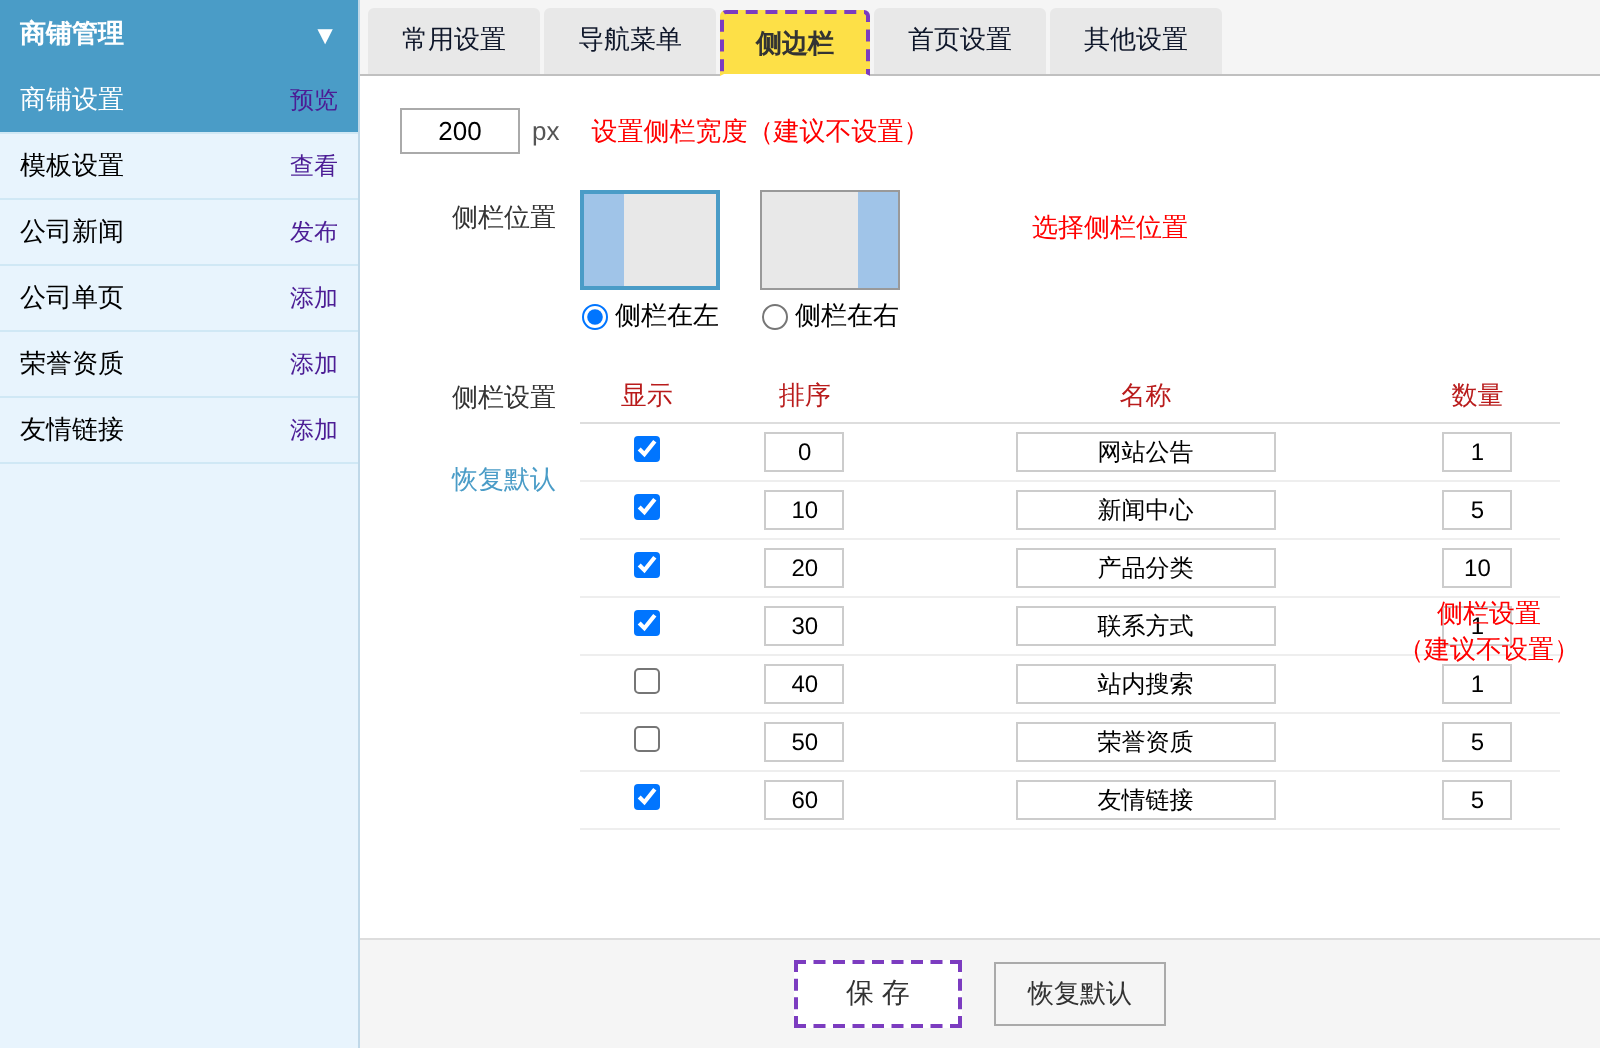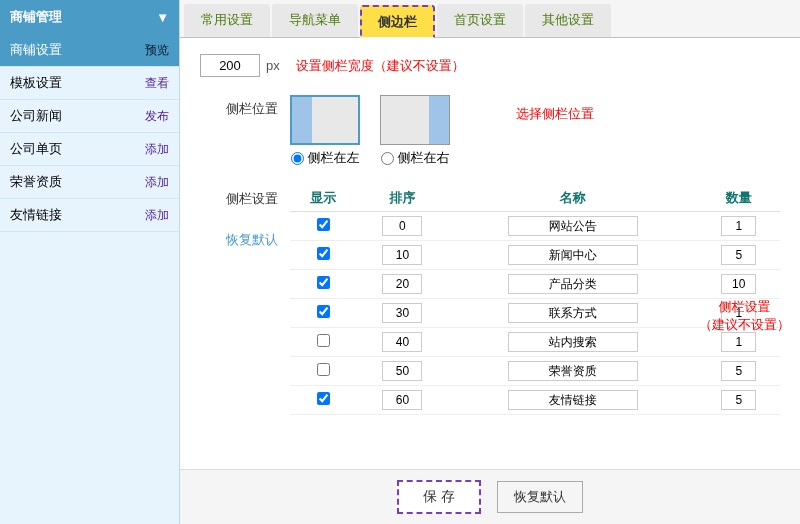--- a/index.html
+++ b/index.html
@@ -7,28 +7,28 @@
 
     .main-container { display: flex; width: 800px; height: 524px; }
 
     
     .sidebar { width: 180px; background: #e8f4fd; border-right: 1px solid #c0d8e8; flex-shrink: 0; }
     .sidebar-header { background: #4a9cc7; color: white; padding: 8px 10px; display: flex; justify-content: space-between; align-items: center; font-size: 13px; font-weight: bold; }
     .sidebar-item { display: flex; justify-content: space-between; align-items: center; padding: 7px 10px; border-bottom: 1px solid #d0e8f5; cursor: pointer; }
     .sidebar-item.active { background: #4a9cc7; color: white; }
     .sidebar-item-label { font-size: 13px; }
     .sidebar-item-action { font-size: 12px; color: #4c1d95; }
-    .sidebar-item.active .sidebar-item-action { color: #0f172a; }
+    .sidebar-item.active .sidebar-item-action { color: #4c1d95; }
 
     
     .content { flex: 1; display: flex; flex-direction: column; background: white; }
 
     
     .tabs { display: flex; border-bottom: 1px solid #c0c0c0; background: #f5f5f5; padding-top: 4px; padding-left: 4px; }
-    .tab { padding: 6px 16px; font-size: 13px; cursor: pointer; border: 1px solid transparent; margin-right: 2px; border-radius: 3px 3px 0 0; color: #4d7c0f; background: #e8e8e8; }
+    .tab { padding: 6px 16px; font-size: 13px; cursor: pointer; border: 1px solid transparent; margin-right: 2px; border-radius: 3px 3px 0 0; color: #0f172a; background: #e8e8e8; }
     .tab.active { background: #fde047; border: 2px dashed #7c3cc0; border-bottom: 1px solid white; color: #333; font-weight: bold; position: relative; top: 1px; }
 
     
     .panel { flex: 1; padding: 16px 20px; overflow-y: auto; position: relative; }
 
     
     .form-row { display: flex; align-items: flex-start; margin-bottom: 18px; }
     .form-label { width: 90px; text-align: right; padding-right: 12px; padding-top: 5px; color: #333; flex-shrink: 0; }
     .form-content { flex: 1; }
 
@@ -43,21 +43,21 @@
     .position-preview { display: flex; flex-direction: column; align-items: center; gap: 4px; }
     .layout-box { width: 70px; height: 50px; border: 1px solid #999; display: flex; position: relative; background: white; }
     .layout-left { width: 20px; background: #a0c4e8; height: 100%; }
     .layout-right-panel { flex: 1; background: #e8e8e8; }
     .layout-box-right { justify-content: flex-end; }
     .radio-row { display: flex; align-items: center; gap: 4px; font-size: 13px; }
     .position-hint { color: red; font-size: 13px; margin-left: 36px; margin-top: 10px; }
 
     
     .sidebar-table { width: 100%; border-collapse: collapse; }
-    .sidebar-table th { text-align: center; font-weight: bold; color: #0f766e; padding: 4px 6px; border-bottom: 1px solid #ddd; }
+    .sidebar-table th { text-align: center; font-weight: normal; color: #b91c1c; padding: 4px 6px; border-bottom: 1px solid #ddd; }
     .sidebar-table td { padding: 4px 6px; text-align: center; border-bottom: 1px solid #eee; }
     .sidebar-table td input[type=checkbox] { cursor: pointer; }
     .sidebar-table td input[type=text] { width: 40px; border: 1px solid #ccc; padding: 2px 4px; font-size: 12px; text-align: center; }
     .sidebar-table td.name-cell input { width: 130px; border: 1px solid #ccc; padding: 2px 6px; font-size: 12px; }
     .sidebar-table td.qty-cell input { width: 35px; border: 1px solid #ccc; padding: 2px 4px; font-size: 12px; text-align: center; }
 
     .restore-link { color: #4a9cc7; cursor: pointer; text-decoration: none; font-size: 13px; margin-top: 8px; display: inline-block; }
 
     
     .right-hint { position: absolute; right: 10px; top: 260px; color: red; font-size: 13px; text-align: center; }

